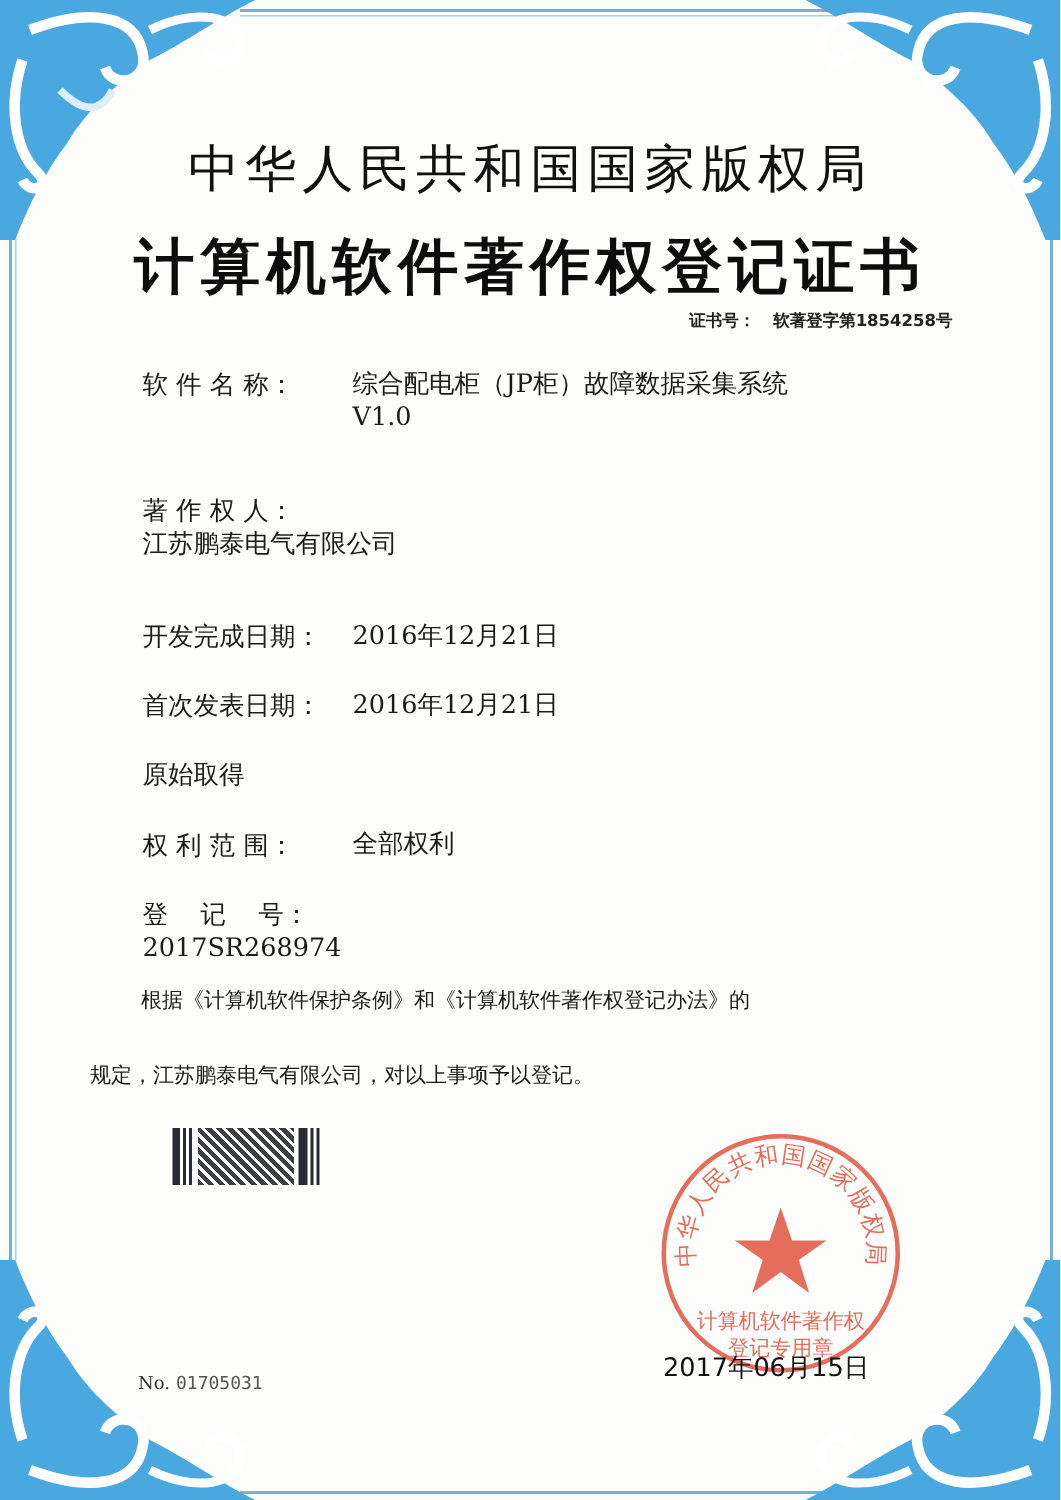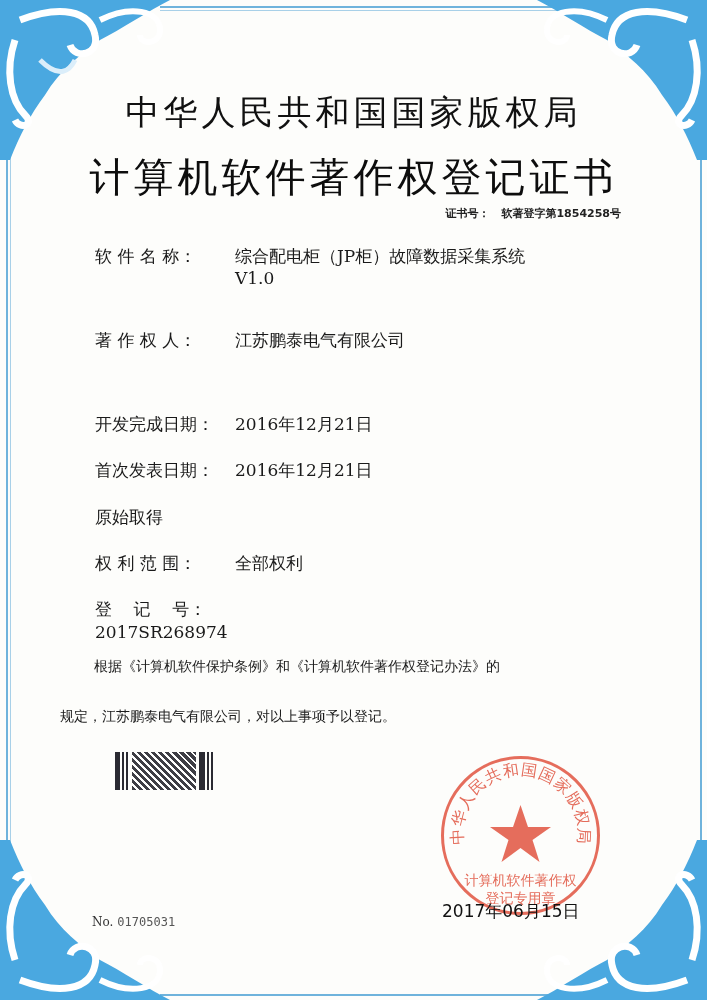--- a/index.html
+++ b/index.html
@@ -12,24 +12,24 @@
     .frame-line { position: absolute; background: #6fb3dc; }
     .corner { position: absolute; width: 210px; height: 160px; }
     .header-1 {
       position: absolute; left: 0; width: 707px; top: 90px; text-align: center;
       font-family: "DejaVu Sans", "Liberation Sans", sans-serif;
       font-size: 34px; letter-spacing: 4px; color: #111; font-weight: normal;
     }
     .header-2 {
       position: absolute; left: 0; width: 707px; top: 150px; text-align: center;
       font-family: "DejaVu Serif", "Liberation Serif", serif;
-      font-size: 40px; letter-spacing: 4px; font-weight: normal; color: #0d0d0d;
+      font-size: 40px; letter-spacing: 4px; font-weight: bold; color: #0d0d0d;
     }
     .cert-no {
-      position: absolute; right: 86px; top: 206px; font-size: 11px;
+      position: absolute; right: 72px; top: 206px; font-size: 11px;
       font-family: "DejaVu Sans", "Liberation Sans", sans-serif; font-weight: bold; color: #222; margin-left: 13px;
     }
     .cert-no span { margin-left: 12px; }
     .field { position: absolute; left: 60px; font-size: 17px; display: flex; margin-left: 35px; }
     .field .label { width: 140px; white-space: nowrap; font-family: "DejaVu Sans", "Liberation Sans", sans-serif; }
     .field .value { white-space: pre-line; line-height: 22px; font-family: "DejaVu Serif", "Liberation Serif", serif; }
     .statement { position: absolute; left: 60px; width: 610px; font-size: 14px;
       font-family: "DejaVu Sans", "Liberation Sans", sans-serif; }
     .barcode { position: absolute; left: 115px; top: 752px; width: 110px; height: 38px; display: flex; align-items: stretch; }
     .barcode .b { background: #2a2a32; }
@@ -79,21 +79,21 @@
 <div class="header-2">计算机软件著作权登记证书</div>
 <div class="cert-no">
   <span style="margin-left:0">证书号：</span><span>软著登字第1854258号</span>
 </div>
 
 <div class="field" style="top:245px;">
   <span class="label">软 件 名 称：</span>
   <span class="value">综合配电柜（JP柜）故障数据采集系统
 V1.0</span>
 </div>
-<div class="field" style="top:329px;">
+<div class="field" style="top:329px;flex-direction:column;">
   <span class="label">著 作 权 人：</span>
   <span class="value">江苏鹏泰电气有限公司</span>
 </div>
 <div class="field" style="top:413px;">
   <span class="label">开发完成日期：</span>
   <span class="value">2016年12月21日</span>
 </div>
 <div class="field" style="top:459px;">
   <span class="label">首次发表日期：</span>
   <span class="value">2016年12月21日</span>

